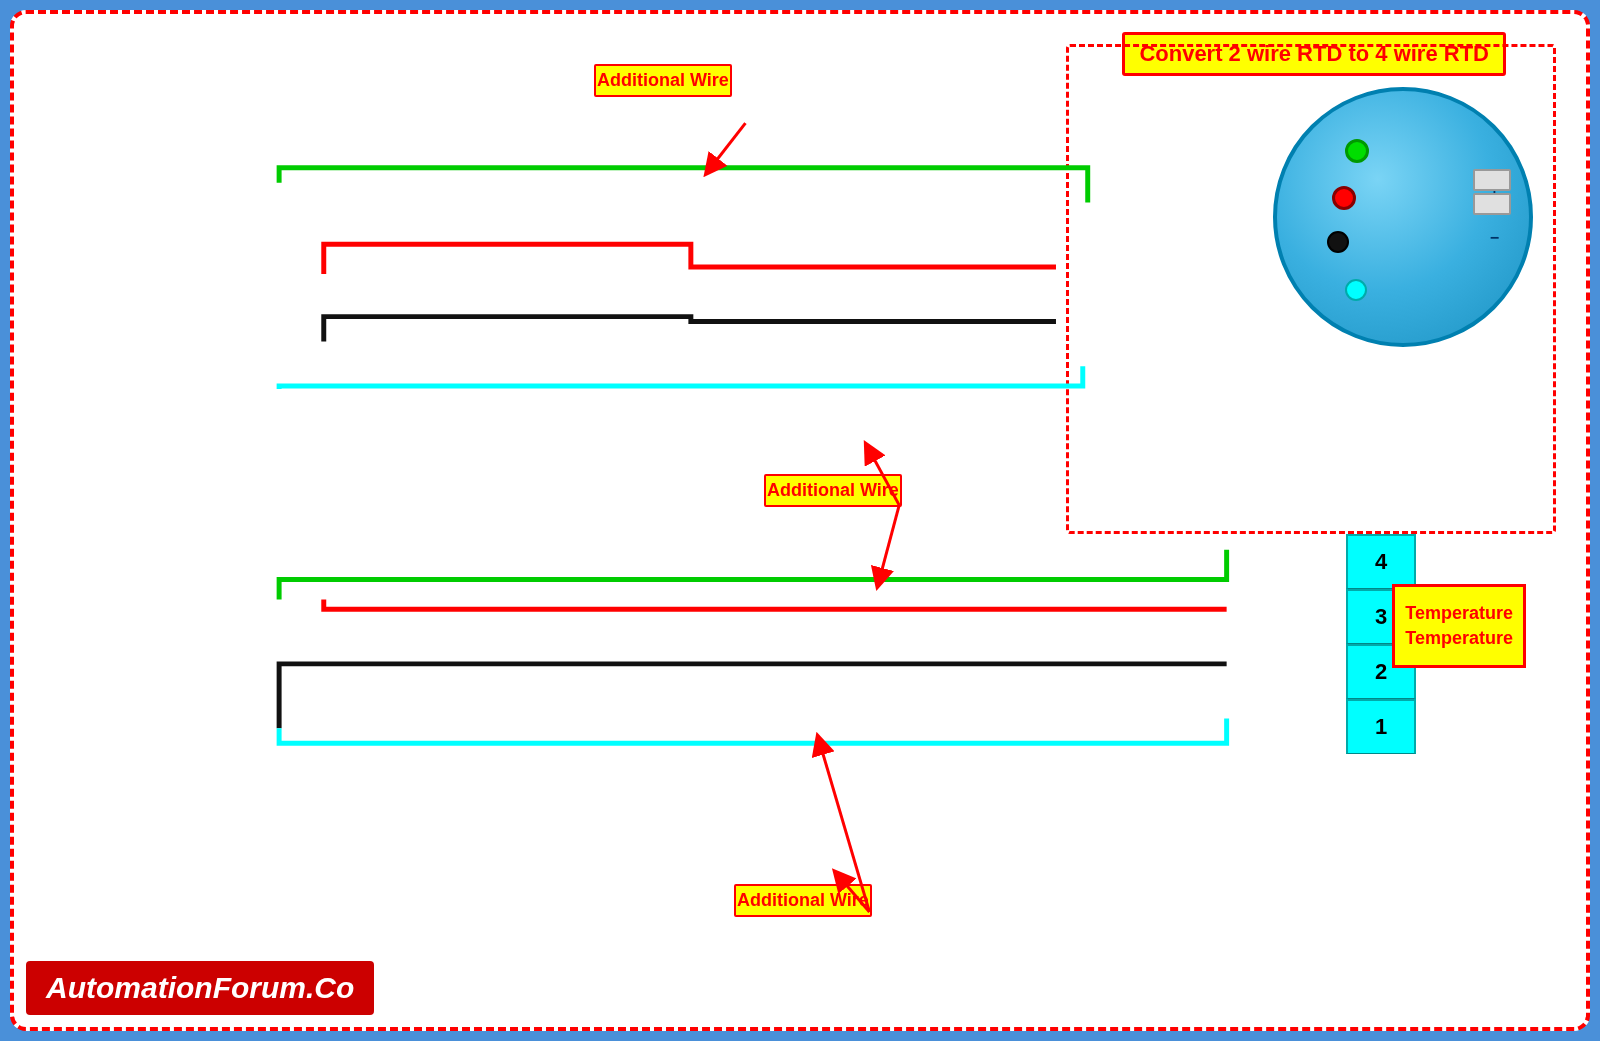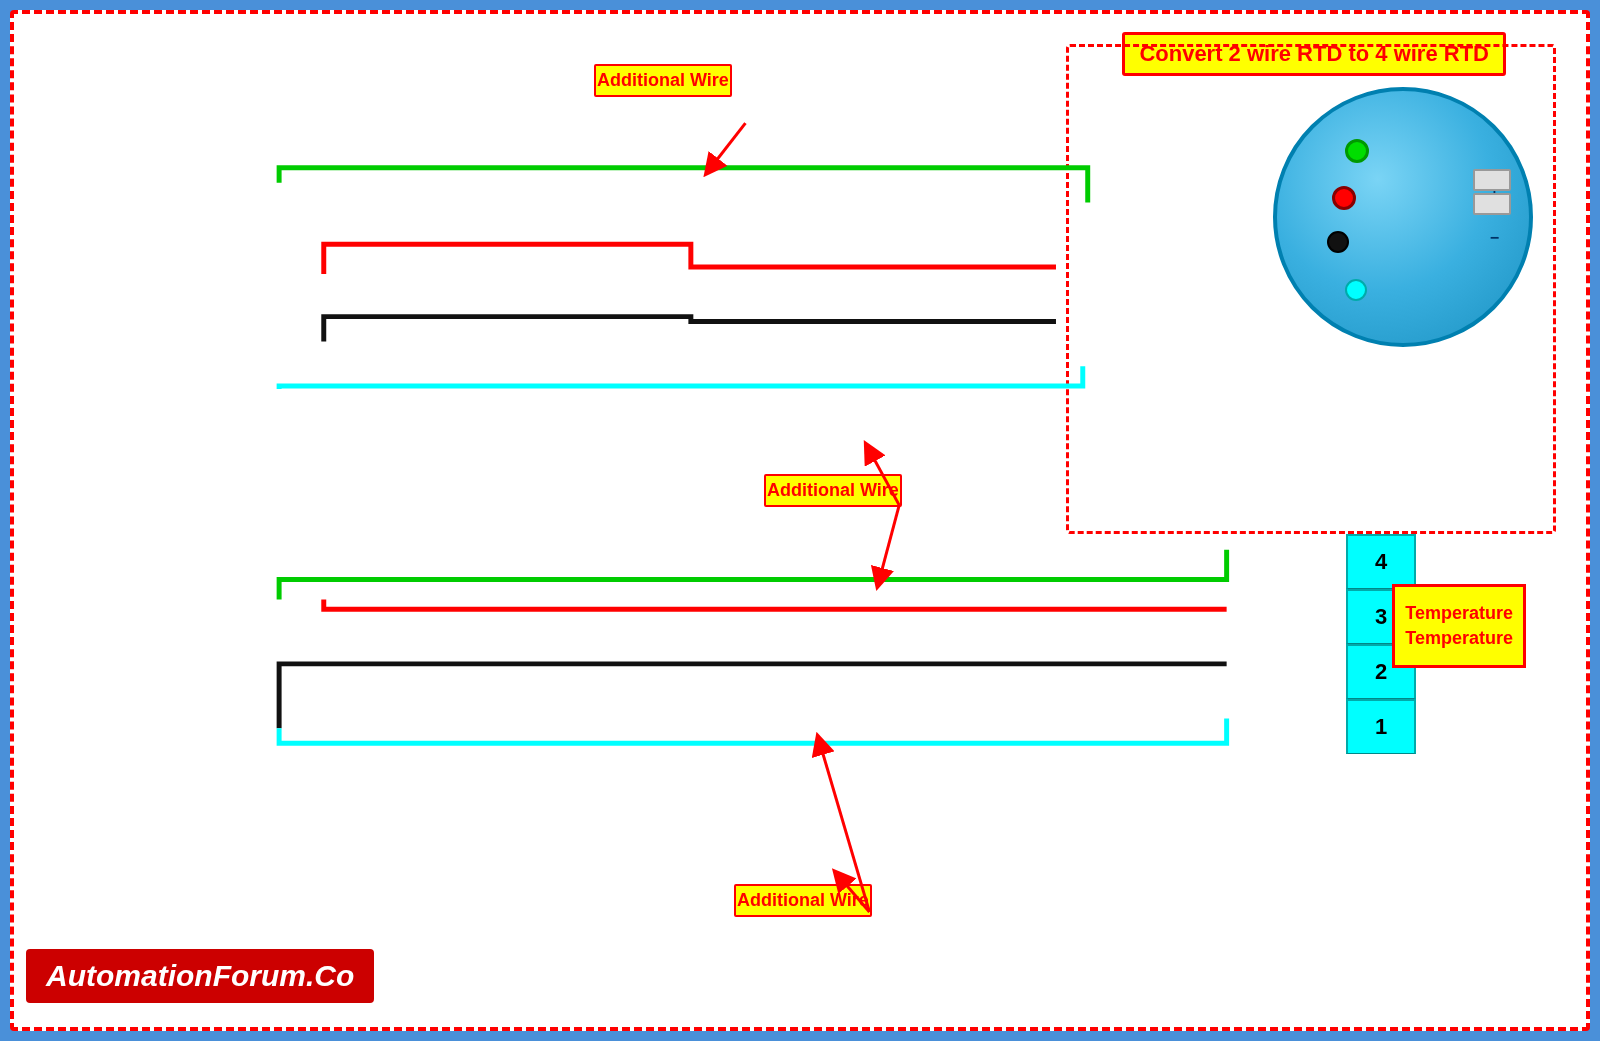--- a/index.html
+++ b/index.html
@@ -13,21 +13,21 @@
     }
 
     .main-container {
       position: absolute;
       top: 10px;
       left: 10px;
       right: 10px;
       bottom: 10px;
       background: white;
       border: 4px dashed red;
-      border-radius: 4px;
+      border-radius: 16px;
     }
 
     
     .title-box {
       position: absolute;
       top: 18px;
       right: 80px;
       background: yellow;
       border: 3px solid red;
       padding: 6px 14px;
@@ -223,21 +223,21 @@
       padding: 4px 1px;
       font-size: 18px;
       font-weight: bold;
       color: red;
       border-radius: 2px;
     }
 
     
     .footer-box {
       position: absolute;
-      bottom: 24px;
+      bottom: 12px;
       left: 12px;
       background: #cc0000;
       padding: 10px 20px;
       border-radius: 4px;
     }
 
     .footer-text {
       font-size: 30px;
       font-weight: bold;
       color: white;

